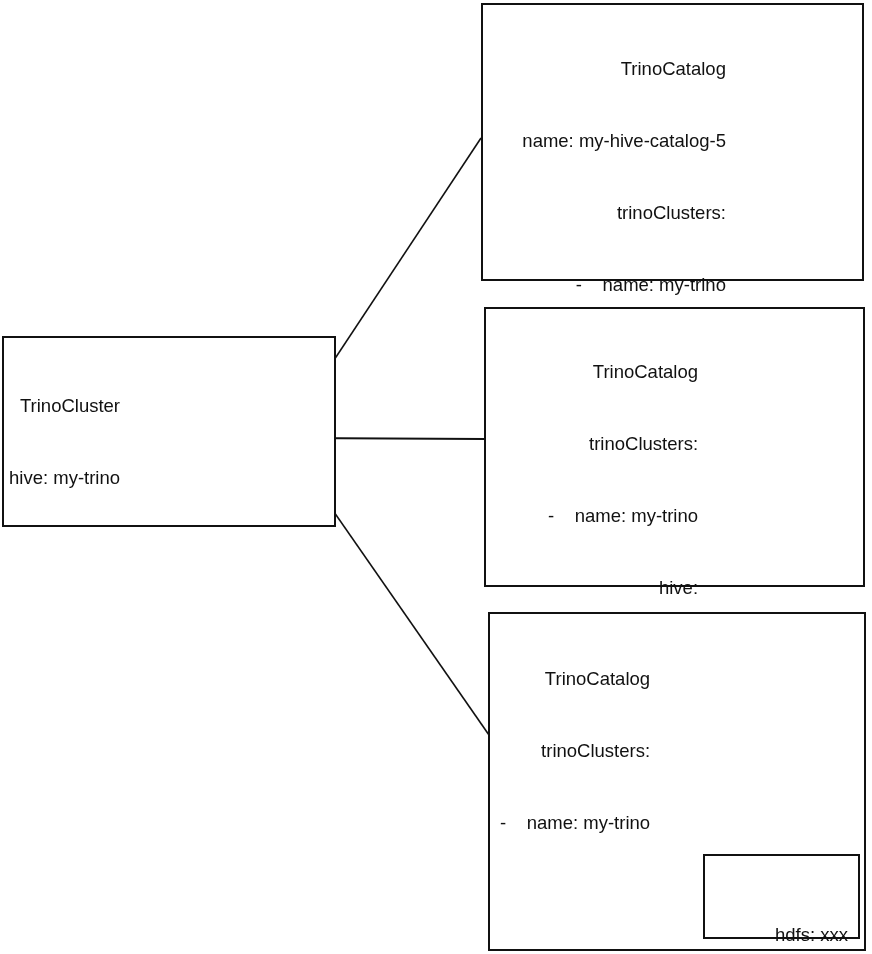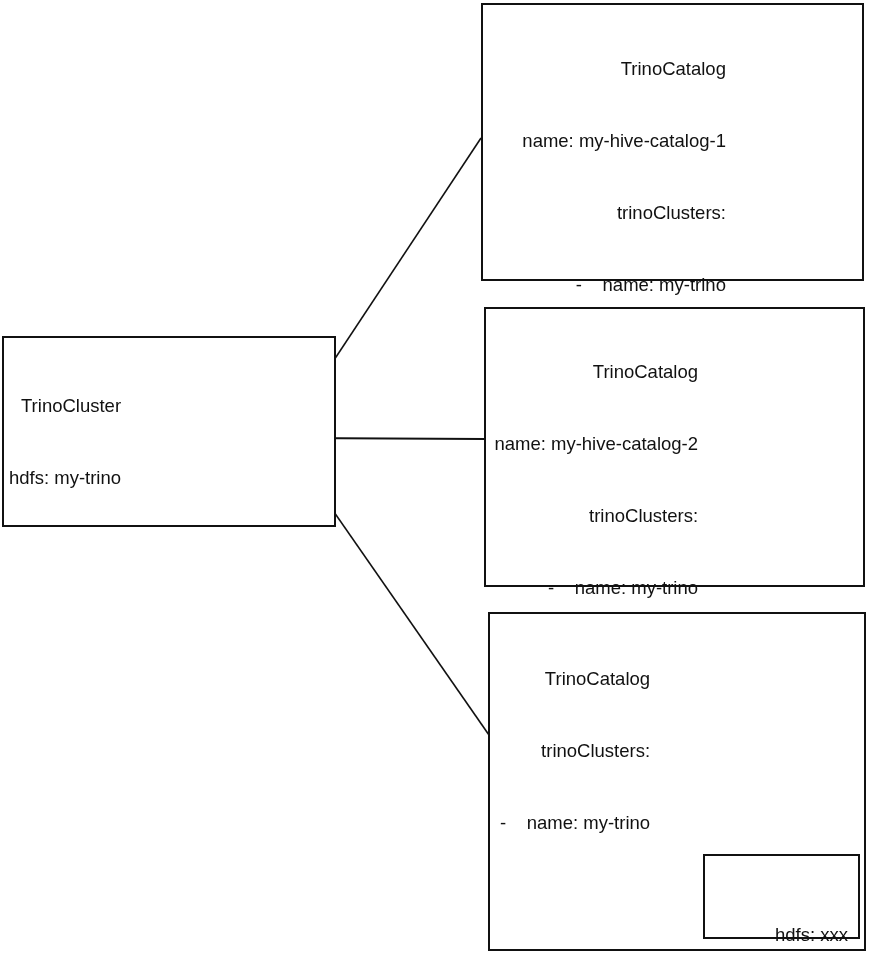--- a/index.html
+++ b/index.html
@@ -154,42 +154,41 @@
     <g>
       <line x1="762" y1="817" x2="788" y2="853" stroke="#111111" stroke-width="1.8"></line>
       <line x1="788" y1="853" x2="769" y2="828" stroke="#111111" stroke-width="2.2"></line>
       <line x1="788" y1="853" x2="761" y2="836" stroke="#111111" stroke-width="2.2"></line>
     </g>
   </svg>
 
   <div class="node" id="node-cluster">
     <div class="node-text">
       <span class="yaml-line indent-0">TrinoCluster</span>
-      <span class="yaml-line indent-0">hdfs: my-trino</span>
+      <span class="yaml-line indent-0">hive: my-trino</span>
     </div>
   </div>
 
   <div class="node" id="node-catalog-hive-1">
     <div class="node-text">
       <span class="yaml-line indent-0">TrinoCatalog</span>
-      <span class="yaml-line indent-0">name: my-hive-catalog-1</span>
+      <span class="yaml-line indent-0">name: my-hive-catalog-5</span>
       <span class="yaml-line indent-0">trinoClusters:</span>
       <span class="yaml-line indent-1">-    name: my-trino</span>
       <span class="yaml-line indent-0">hive:</span>
       <span class="yaml-line indent-2">s3: # S3ConnnectionSpec</span>
       <span class="yaml-line indent-3">inline:</span>
       <span class="yaml-line indent-4">host: minio</span>
       <span class="yaml-line indent-2">metastore: # whatever</span>
     </div>
   </div>
 
   <div class="node" id="node-catalog-hive-2">
     <div class="node-text">
       <span class="yaml-line indent-0">TrinoCatalog</span>
-      <span class="yaml-line indent-0">name: my-hive-catalog-2</span>
       <span class="yaml-line indent-0">trinoClusters:</span>
       <span class="yaml-line indent-1">-    name: my-trino</span>
       <span class="yaml-line indent-0">hive:</span>
       <span class="yaml-line indent-2">hdfs:</span>
       <span class="yaml-line indent-3"># TBD</span>
       <span class="yaml-line indent-2">metastore: # whatever</span>
     </div>
   </div>
 
   <div class="node" id="node-catalog-oracle">

